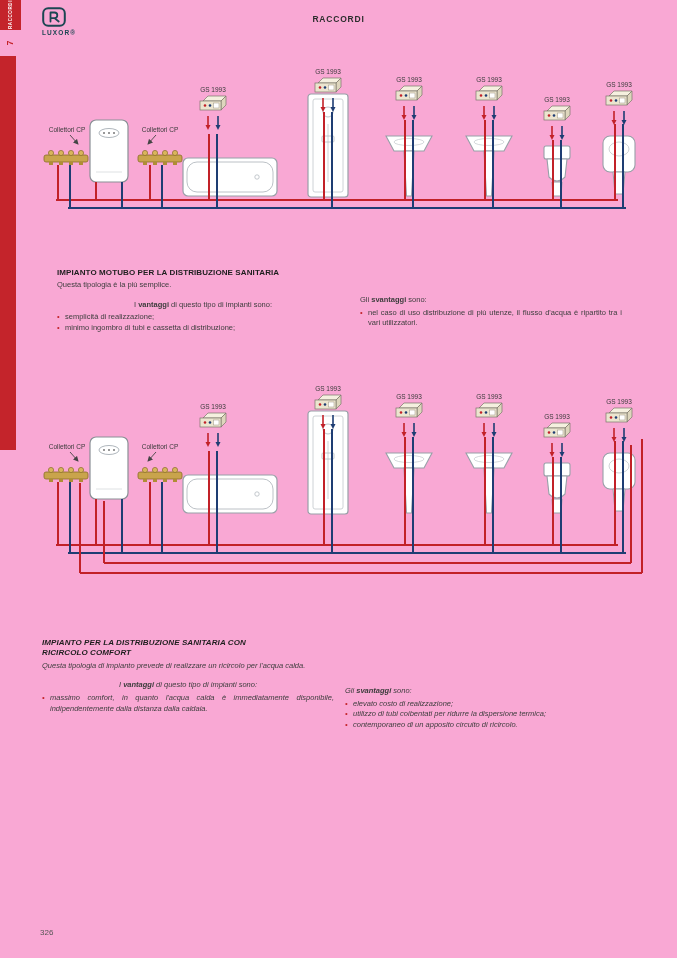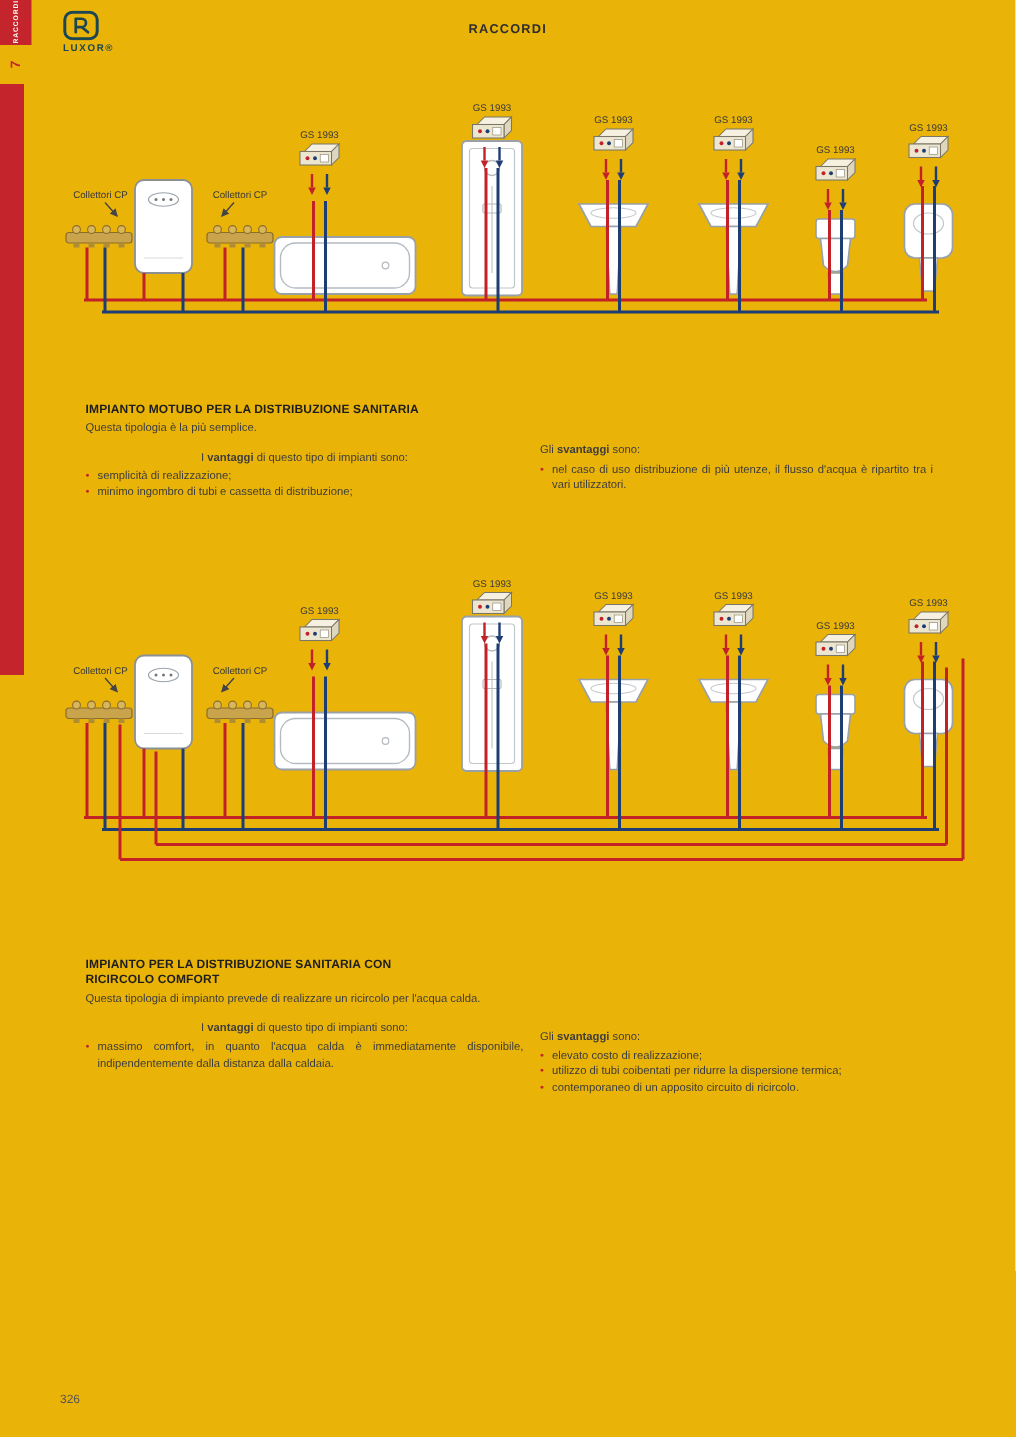--- a/index.html
+++ b/index.html
@@ -1,18 +1,18 @@
 <!DOCTYPE html>
 <html><head>
 <meta charset="utf-8">
 <style>
   * { margin:0; padding:0; box-sizing:border-box; }
   html,body { background:#ffffff; }
   .page {
-    position:relative; width:677px; height:958px; background:#eab308;
+    position:relative; width:677px; height:958px; background:#f9a8d4;
     font-family:"Liberation Sans", sans-serif; overflow:hidden; color:#3d3d3d;
   }
   
   .corner-tab { position:absolute; left:0; top:0; width:21px; height:30px; background:#c4242b;
     display:flex; align-items:center; justify-content:center; }
   .corner-tab span { writing-mode:vertical-rl; transform:rotate(180deg);
     font-size:4.5px; font-weight:bold; color:#fff; letter-spacing:.6px; }
   .chapter-num { position:absolute; left:2px; top:38px; width:16px; text-align:center;
     color:#c4242b; font-weight:bold; font-size:9px; transform:rotate(-90deg); }
   .side-strip { position:absolute; left:0; top:56px; width:16px; height:394px; background:#c4242b; }
@@ -232,21 +232,21 @@
     <text x="591" y="29" class="dlbl" text-anchor="middle">GS 1993</text>
     <use href="#valve" x="578" y="33"></use>
     <use href="#darr" x="583" y="53"></use>
 
     <path class="pr" d="M28,170 H590 M68,124 V170 M30,107 V170 M122,107 V170 M181,170 V76 M296,170 V54 M377,170 V62 M457,170 V62 M525,170 V82 M587,170 V66"></path>
     <path class="pb" d="M40,178 H598 M94,124 V178 M42,107 V178 M134,107 V178 M189,178 V76 M304,178 V54 M385,178 V62 M465,178 V62 M533,178 V82 M595,178 V66"></path>
     <path class="pr" d="M76,126 V188 M76,188 H603 M603,188 V70"></path>
     <path class="pr" d="M52,108 V198 M52,198 H614 M614,198 V64"></path>
   </svg>
 
-  <section class="textblock" style="left:57px; top:638px; height:100px;">
+  <section class="textblock" style="left:42px; top:638px; height:100px;font-style:italic;">
     <div class="col-left">
       <h3>
           <span style="display:block">IMPIANTO PER LA DISTRIBUZIONE SANITARIA CON</span>
           <span style="display:block">RICIRCOLO COMFORT</span>
         </h3>
       <p class="intro just">Questa tipologia di impianto prevede di realizzare un ricircolo per l'acqua calda.</p>
       <p class="lead"><span>I </span><b>vantaggi</b><span> di questo tipo di impianti sono:</span></p>
       <ul>
         <li>massimo comfort, in quanto l'acqua calda è immediatamente disponibile, indipendentemente dalla distanza dalla caldaia.</li>
       </ul>

